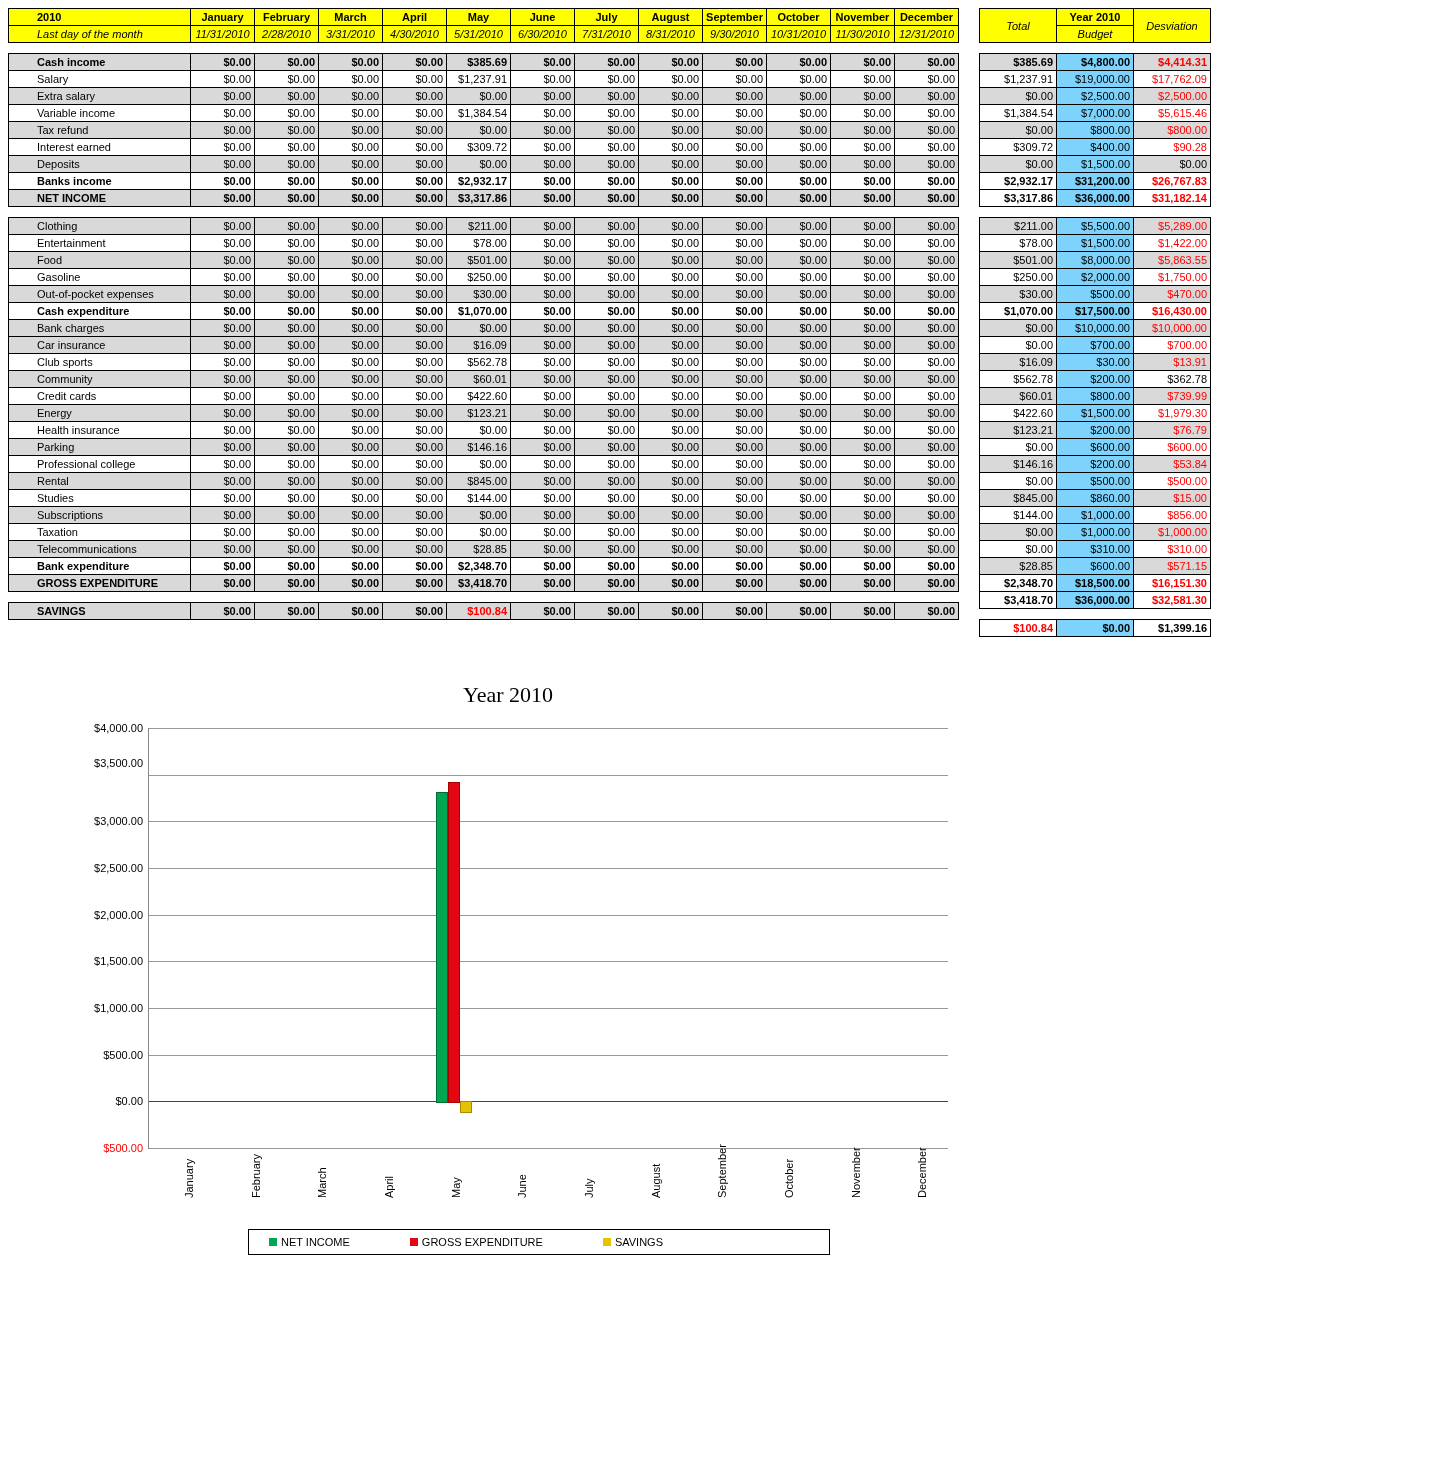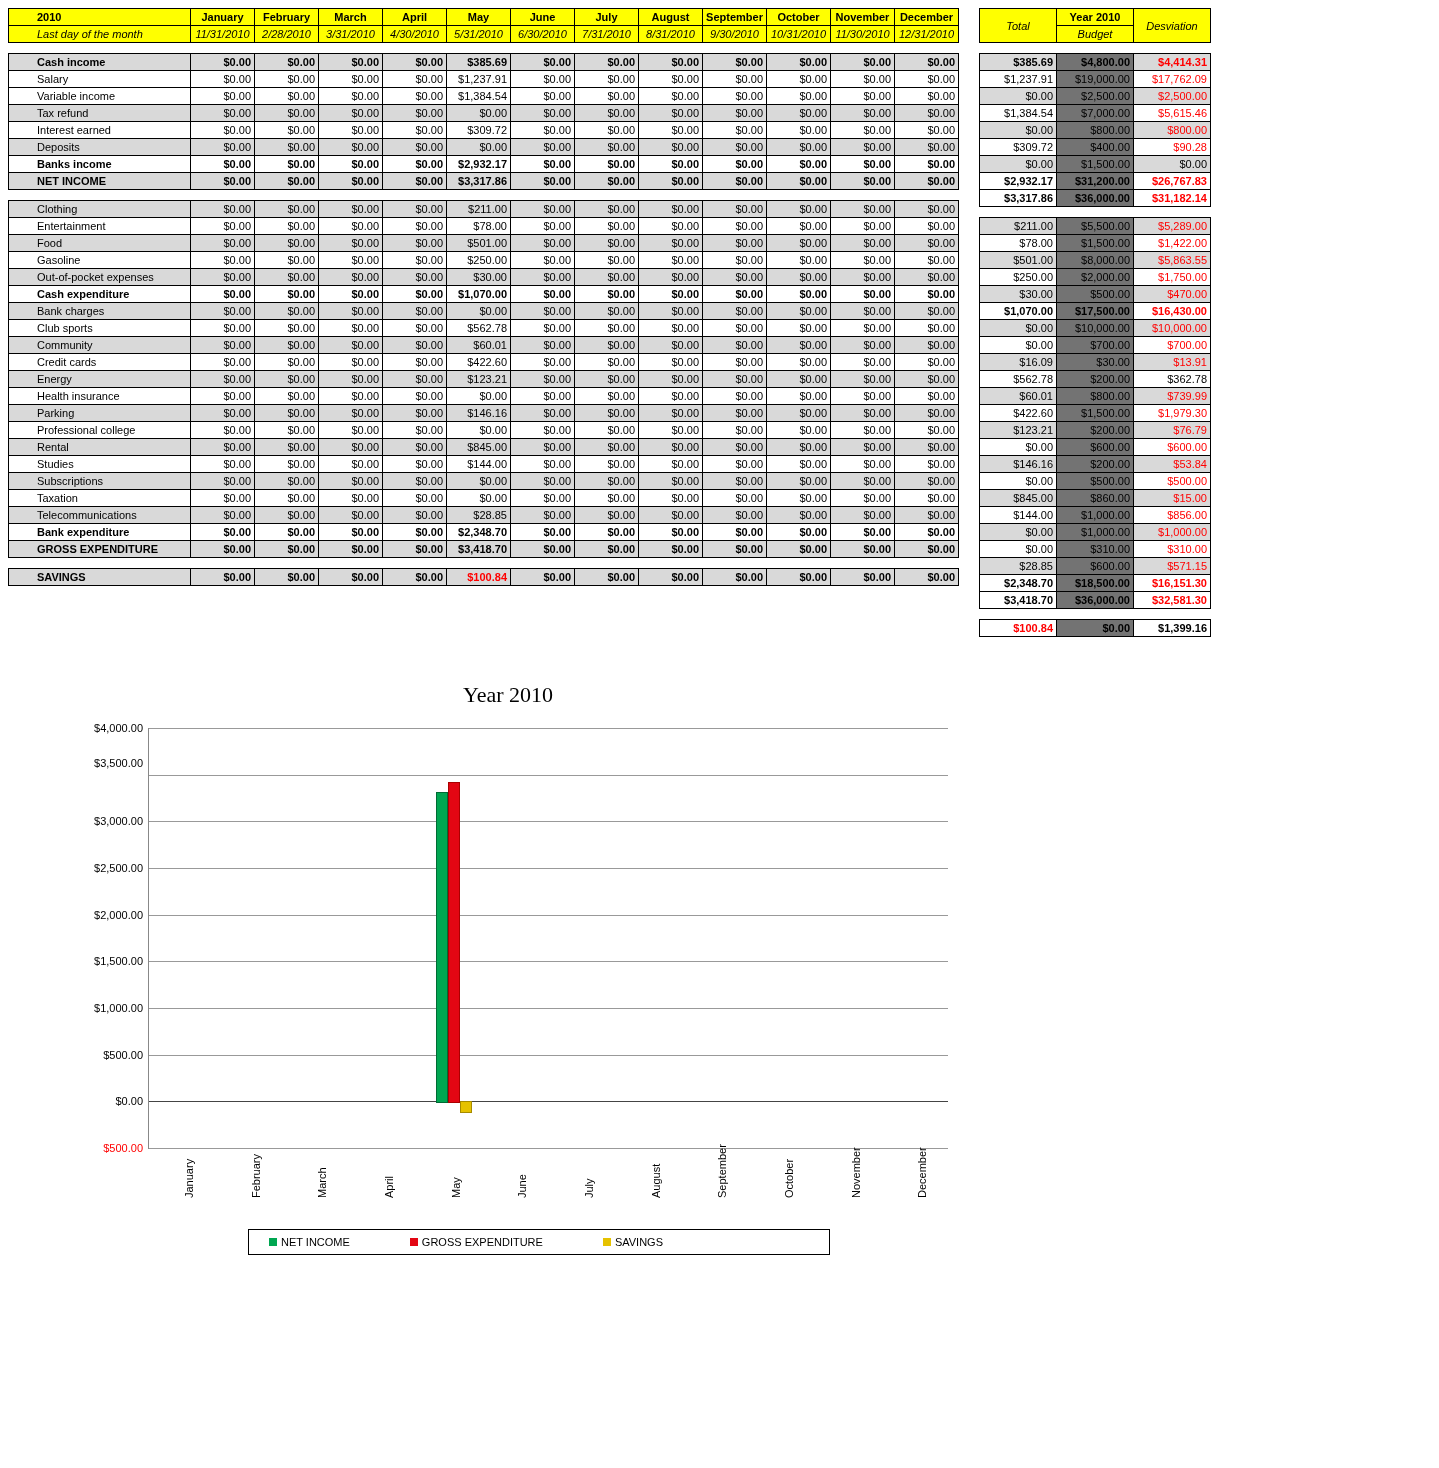--- a/index.html
+++ b/index.html
@@ -21,21 +21,21 @@
   }
   .main-table .label-col { width: 150px; text-align: left; padding-left: 28px; }
   .main-table .month-col { width: 57px; text-align: right; }
   .side-table .tot-col { width: 70px; text-align: right; }
   .head-yellow { background: #ffff00; font-weight: bold; text-align: center; }
   .head-yellow-it { background: #ffff00; font-style: italic; text-align: center; }
   .row-shade { background: #d9d9d9; }
   .row-bold td { font-weight: bold; }
   .gap-row td { border: none; height: 8px; }
   .red { color: #ff0000; }
-  .side-table td.budget { background: #737373; text-align: right; }
+  .side-table td.budget { background: #7dd3fc; text-align: right; }
   
   .chart-wrap { margin-top: 45px; margin-left: 60px; }
   .chart-title { font-size: 22px; text-align: center; width: 880px; margin-bottom: 20px; font-family: 'Times New Roman', serif; }
   .chart-area { position: relative; width: 880px; }
   .plot-box { position: relative; height: 420px; margin-left: 80px; border: 1px solid #888; border-top: none; border-right: none; }
   .grid-line { position: absolute; left: 0; right: 0; border-top: 1px solid #999; }
   .y-tick { position: absolute; right: 100%; padding-right: 6px; font-size: 11px; transform: translateY(-50%); white-space: nowrap; }
   .y-tick.red { color: #ff0000; }
   .bar { position: absolute; width: 10px; }
   .bar.green { background: #00a651; border: 1px solid #006b34; }
@@ -112,20 +112,35 @@
           <td class="month-col">$1,237.91</td>
           <td class="month-col">$0.00</td>
           <td class="month-col">$0.00</td>
           <td class="month-col">$0.00</td>
           <td class="month-col">$0.00</td>
           <td class="month-col">$0.00</td>
           <td class="month-col">$0.00</td>
           <td class="month-col">$0.00</td>
         </tr>
         <tr>
+          <td class="row-shade label-col">Extra salary</td>
+          <td class="row-shade month-col">$0.00</td>
+          <td class="row-shade month-col">$0.00</td>
+          <td class="row-shade month-col">$0.00</td>
+          <td class="row-shade month-col">$0.00</td>
+          <td class="row-shade month-col">$0.00</td>
+          <td class="row-shade month-col">$0.00</td>
+          <td class="row-shade month-col">$0.00</td>
+          <td class="row-shade month-col">$0.00</td>
+          <td class="row-shade month-col">$0.00</td>
+          <td class="row-shade month-col">$0.00</td>
+          <td class="row-shade month-col">$0.00</td>
+          <td class="row-shade month-col">$0.00</td>
+        </tr>
+        <tr>
           <td class="label-col">Variable income</td>
           <td class="month-col">$0.00</td>
           <td class="month-col">$0.00</td>
           <td class="month-col">$0.00</td>
           <td class="month-col">$0.00</td>
           <td class="month-col">$1,384.54</td>
           <td class="month-col">$0.00</td>
           <td class="month-col">$0.00</td>
           <td class="month-col">$0.00</td>
           <td class="month-col">$0.00</td>
@@ -301,20 +316,35 @@
           <td class="month-col">$0.00</td>
           <td class="month-col">$0.00</td>
         </tr>
         <tr>
           <td class="row-shade label-col">Bank charges</td>
           <td class="row-shade month-col">$0.00</td>
           <td class="row-shade month-col">$0.00</td>
           <td class="row-shade month-col">$0.00</td>
           <td class="row-shade month-col">$0.00</td>
           <td class="row-shade month-col">$0.00</td>
+          <td class="row-shade month-col">$0.00</td>
+          <td class="row-shade month-col">$0.00</td>
+          <td class="row-shade month-col">$0.00</td>
+          <td class="row-shade month-col">$0.00</td>
+          <td class="row-shade month-col">$0.00</td>
+          <td class="row-shade month-col">$0.00</td>
+          <td class="row-shade month-col">$0.00</td>
+        </tr>
+        <tr>
+          <td class="row-shade label-col">Car insurance</td>
+          <td class="row-shade month-col">$0.00</td>
+          <td class="row-shade month-col">$0.00</td>
+          <td class="row-shade month-col">$0.00</td>
+          <td class="row-shade month-col">$0.00</td>
+          <td class="row-shade month-col">$16.09</td>
           <td class="row-shade month-col">$0.00</td>
           <td class="row-shade month-col">$0.00</td>
           <td class="row-shade month-col">$0.00</td>
           <td class="row-shade month-col">$0.00</td>
           <td class="row-shade month-col">$0.00</td>
           <td class="row-shade month-col">$0.00</td>
           <td class="row-shade month-col">$0.00</td>
         </tr>
         <tr>
           <td class="label-col">Club sports</td>

